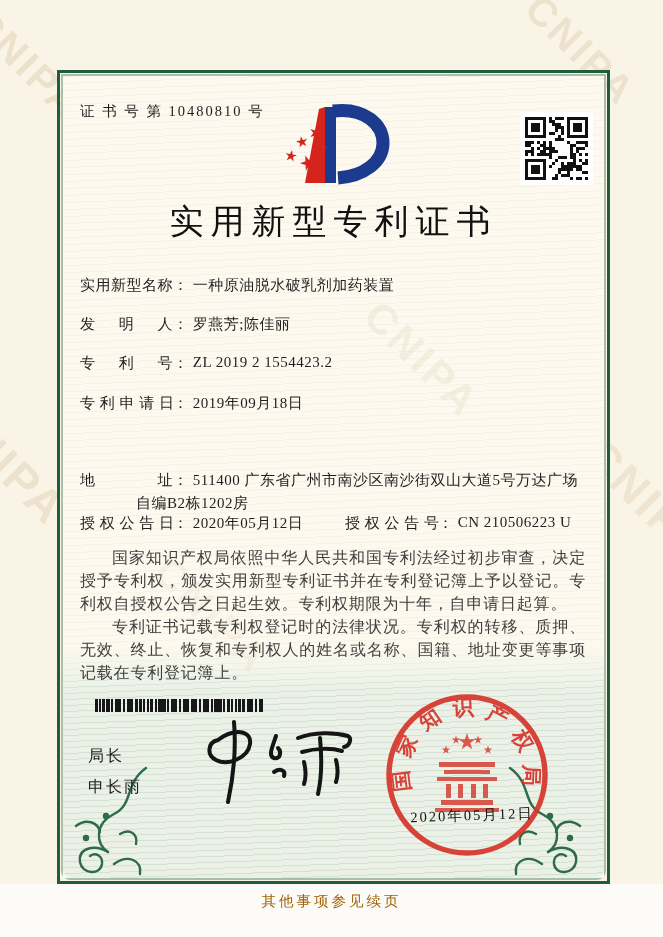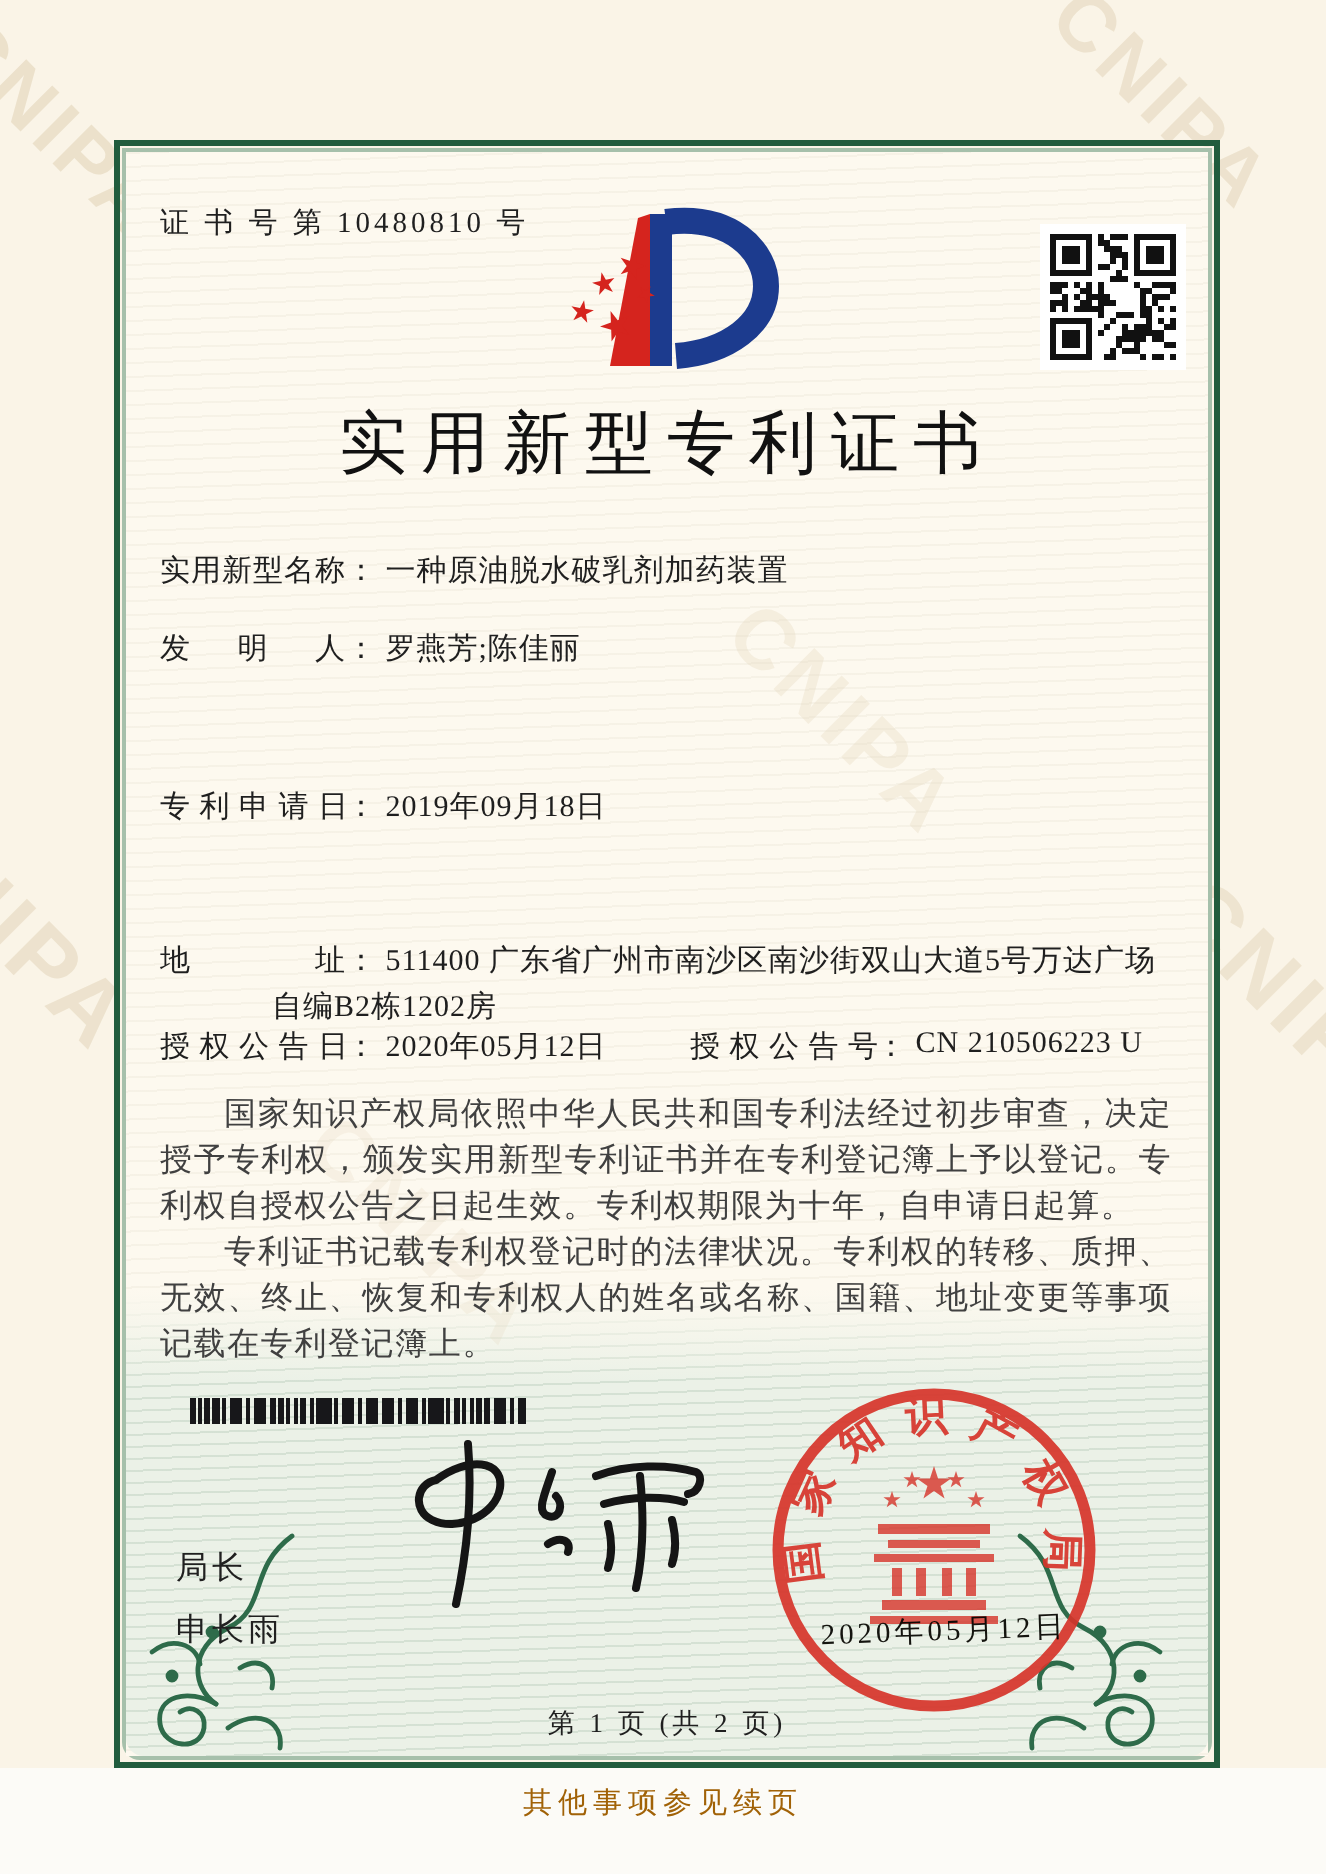--- a/index.html
+++ b/index.html
@@ -70,21 +70,21 @@
   .barcode{
     position:absolute;left:95px;top:699px;width:168px;height:13px;z-index:3;
     background:
       repeating-linear-gradient(90deg,#17171a 0 2px,rgba(0,0,0,0) 2px 4px),
       repeating-linear-gradient(90deg,#17171a 0 1px,rgba(0,0,0,0) 1px 7px),
       repeating-linear-gradient(90deg,#17171a 0 3px,rgba(0,0,0,0) 3px 11px);
   }
   .director{
     position:absolute;left:88px;z-index:3;
     font-family:"Liberation Sans","DejaVu Sans",sans-serif;
-    font-size:16px;color:#202020;letter-spacing:2px;margin-top:28px;
+    font-size:16px;color:#202020;letter-spacing:2px;
   }
   .director-title{top:746px;}
   .director-name{top:777px;}
   .signature{position:absolute;left:190px;top:718px;z-index:3;}
   .seal{position:absolute;left:382px;top:690px;z-index:3;mix-blend-mode:multiply;}
   .seal-date{
     position:absolute;left:392px;top:806px;width:160px;z-index:4;
     text-align:center;font-size:14.5px;letter-spacing:2px;color:#14140f;
     transform:rotate(-2deg);mix-blend-mode:multiply;
   }
@@ -292,20 +292,24 @@
   <div class="main-title">实用新型专利证书</div>
 
   <div class="field-row" style="top:315px">
     <span class="f-label">发 明 人</span><span class="f-colon">：</span>
     <span class="f-value">罗燕芳;陈佳丽</span>
   </div>
   <div class="field-row" style="top:276px">
     <span class="f-label">实用新型名称</span><span class="f-colon">：</span>
     <span class="f-value">一种原油脱水破乳剂加药装置</span>
   </div>
+  <div class="field-row" style="top:354px">
+    <span class="f-label">专 利 号</span><span class="f-colon">：</span>
+    <span class="f-value">ZL 2019 2 1554423.2</span>
+  </div>
   <div class="field-row" style="top:394px">
     <span class="f-label">专 利 申 请 日</span><span class="f-colon">：</span>
     <span class="f-value">2019年09月18日</span>
   </div>
   <div class="field-row" style="top:471px">
     <span class="f-label">地 址</span><span class="f-colon">：</span>
     <span class="f-value">511400 广东省广州市南沙区南沙街双山大道5号万达广场</span>
     <div class="addr-line2">自编B2栋1202房</div>
   </div>
   <div class="field-row" style="top:514px">
@@ -366,15 +370,14 @@
         <rect x="59" y="110" width="52" height="5"></rect>
         <rect x="53" y="118" width="64" height="4"></rect>
       </g>
       <defs>
         <path id="star" d="M0,-1 L0.224,-0.309 0.951,-0.309 0.363,0.118 0.588,0.809 0,0.382 -0.588,0.809 -0.363,0.118 -0.951,-0.309 -0.224,-0.309 Z"></path>
       </defs>
     </g>
   </svg>
   <div class="seal-date">2020年05月12日</div>
 
-  <div class="page-info">第 1 页 (共 2 页)</div>
   <div class="continuation">其他事项参见续页</div>
 </div>
 
 </body></html>

